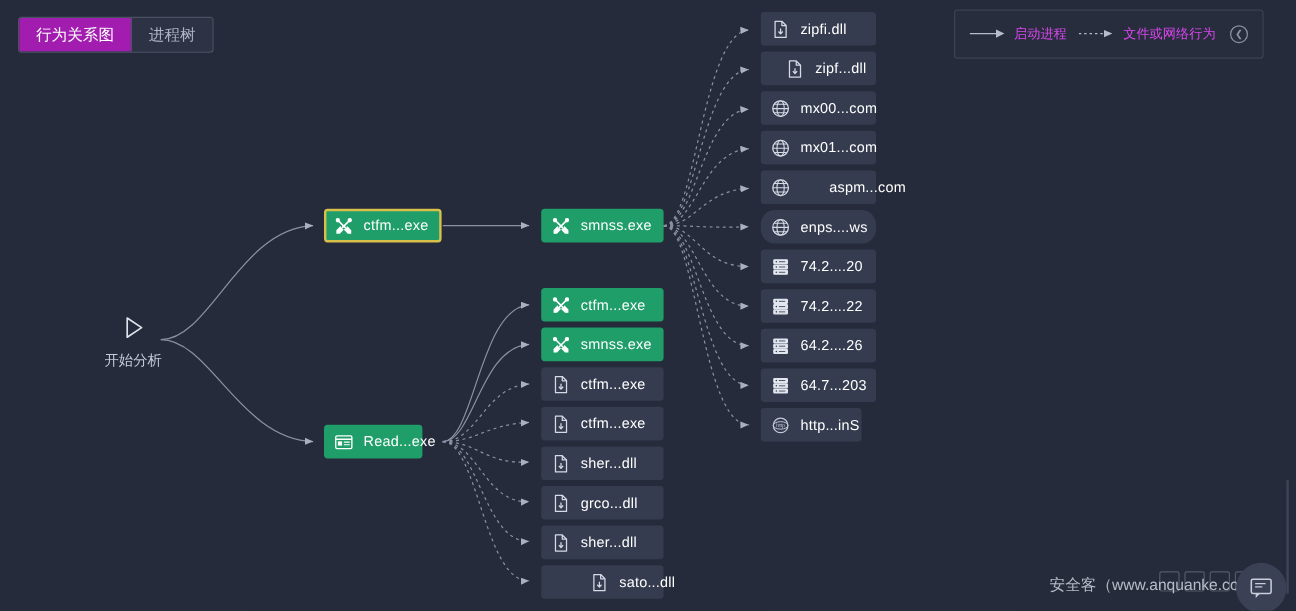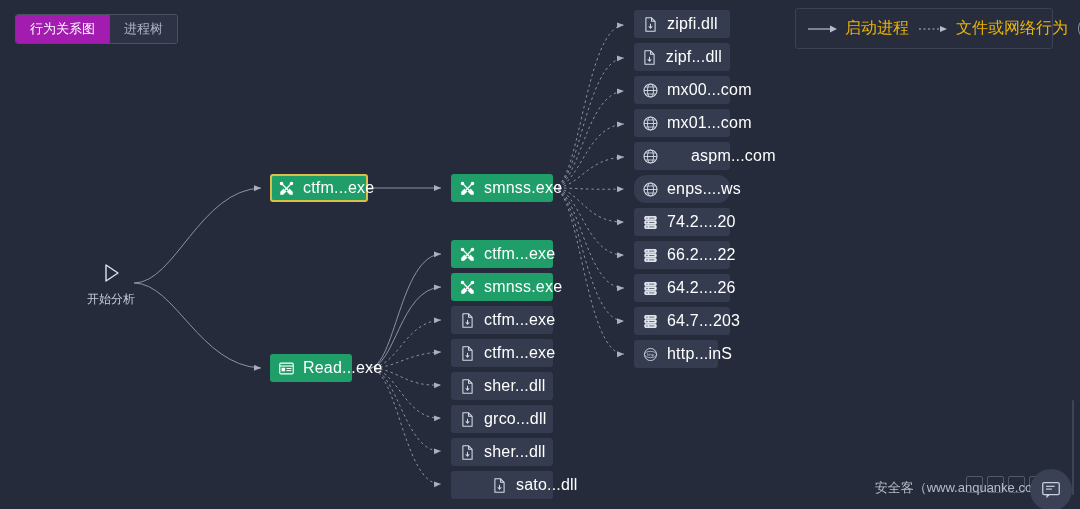--- a/index.html
+++ b/index.html
@@ -28,21 +28,21 @@
   
   .legend {
     position: absolute; left: 795px; top: 8px;
     width: 258px; height: 41px;
     border: 1px solid #3b4254; border-radius: 3px;
     background: #272d3d;
     display: flex; align-items: center; gap: 10px;
     padding: 0 12px;
   }
   .legend-item { display: flex; align-items: center; gap: 7px; }
-  .legend-label { font-size: 16px; color: #eab308; white-space: nowrap; }
+  .legend-label { font-size: 11px; color: #d946ef; white-space: nowrap; }
   .lg-solid { display: block; }
   .lg-dash { display: block; }
   .legend-collapse {
     margin-left: auto;
     width: 15px; height: 15px; border-radius: 50%;
     border: 1px solid #8b92a4;
     display: flex; align-items: center; justify-content: center;
     color: #8b92a4; font-size: 8px; cursor: pointer;
   }
   .edge-layer { position: absolute; left: 0; top: 0; width: 1080px; height: 509px; pointer-events: none; }
@@ -50,21 +50,21 @@
   
   .node {
     position: absolute;
     display: flex; align-items: center;
     height: 28px;
     border-radius: 3px;
     cursor: pointer;
     padding: 0 8px;
     gap: 8px;
   }
-  .node .lbl { font-size: 16px; color: #ffffff; white-space: nowrap; letter-spacing: .2px; }
+  .node .lbl { font-size: 12px; color: #ffffff; white-space: nowrap; letter-spacing: .2px; }
   .node .ico { width: 17px; height: 17px; flex: 0 0 17px; display: flex; align-items: center; justify-content: center; }
   .node.proc { background: #1f9e69; }
   .node.proc.selected { border: 2px solid #d9c04a; padding: 0 6px; }
   .node.dark { background: #353c4f; }
 
   
   .root-node {
     position: absolute; left: 88px; top: 262px;
     width: 46px; display: flex; flex-direction: column; align-items: center; gap: 3px;
     cursor: pointer;
@@ -410,21 +410,21 @@
               <circle cx="7" cy="12" r="0.9"></circle>
               <circle cx="7" cy="18.2" r="0.9"></circle>
             </g>
         <g stroke="#353c4f" stroke-width="1">
               <line x1="10" y1="5.8" x2="17.5" y2="5.8"></line>
               <line x1="10" y1="12" x2="17.5" y2="12"></line>
               <line x1="10" y1="18.2" x2="17.5" y2="18.2"></line>
             </g>
           </svg>
         </span>
-        <span class="lbl">66.2....22</span>
+        <span class="lbl">74.2....22</span>
       </div>
       <div class="node dark" style="left: 634px; top: 274px; width: 96px;">
         <span class="ico">
           <svg width="17" height="17" viewBox="0 0 24 24">
             <g fill="none" stroke="#e2e6ef" stroke-width="1.4">
         <rect x="4" y="3.5" width="16" height="4.6" rx="0.8" fill="#e2e6ef"></rect>
         <rect x="4" y="9.7" width="16" height="4.6" rx="0.8" fill="#e2e6ef"></rect>
         <rect x="4" y="15.9" width="16" height="4.6" rx="0.8" fill="#e2e6ef"></rect>
             </g>
         <g fill="#353c4f">

